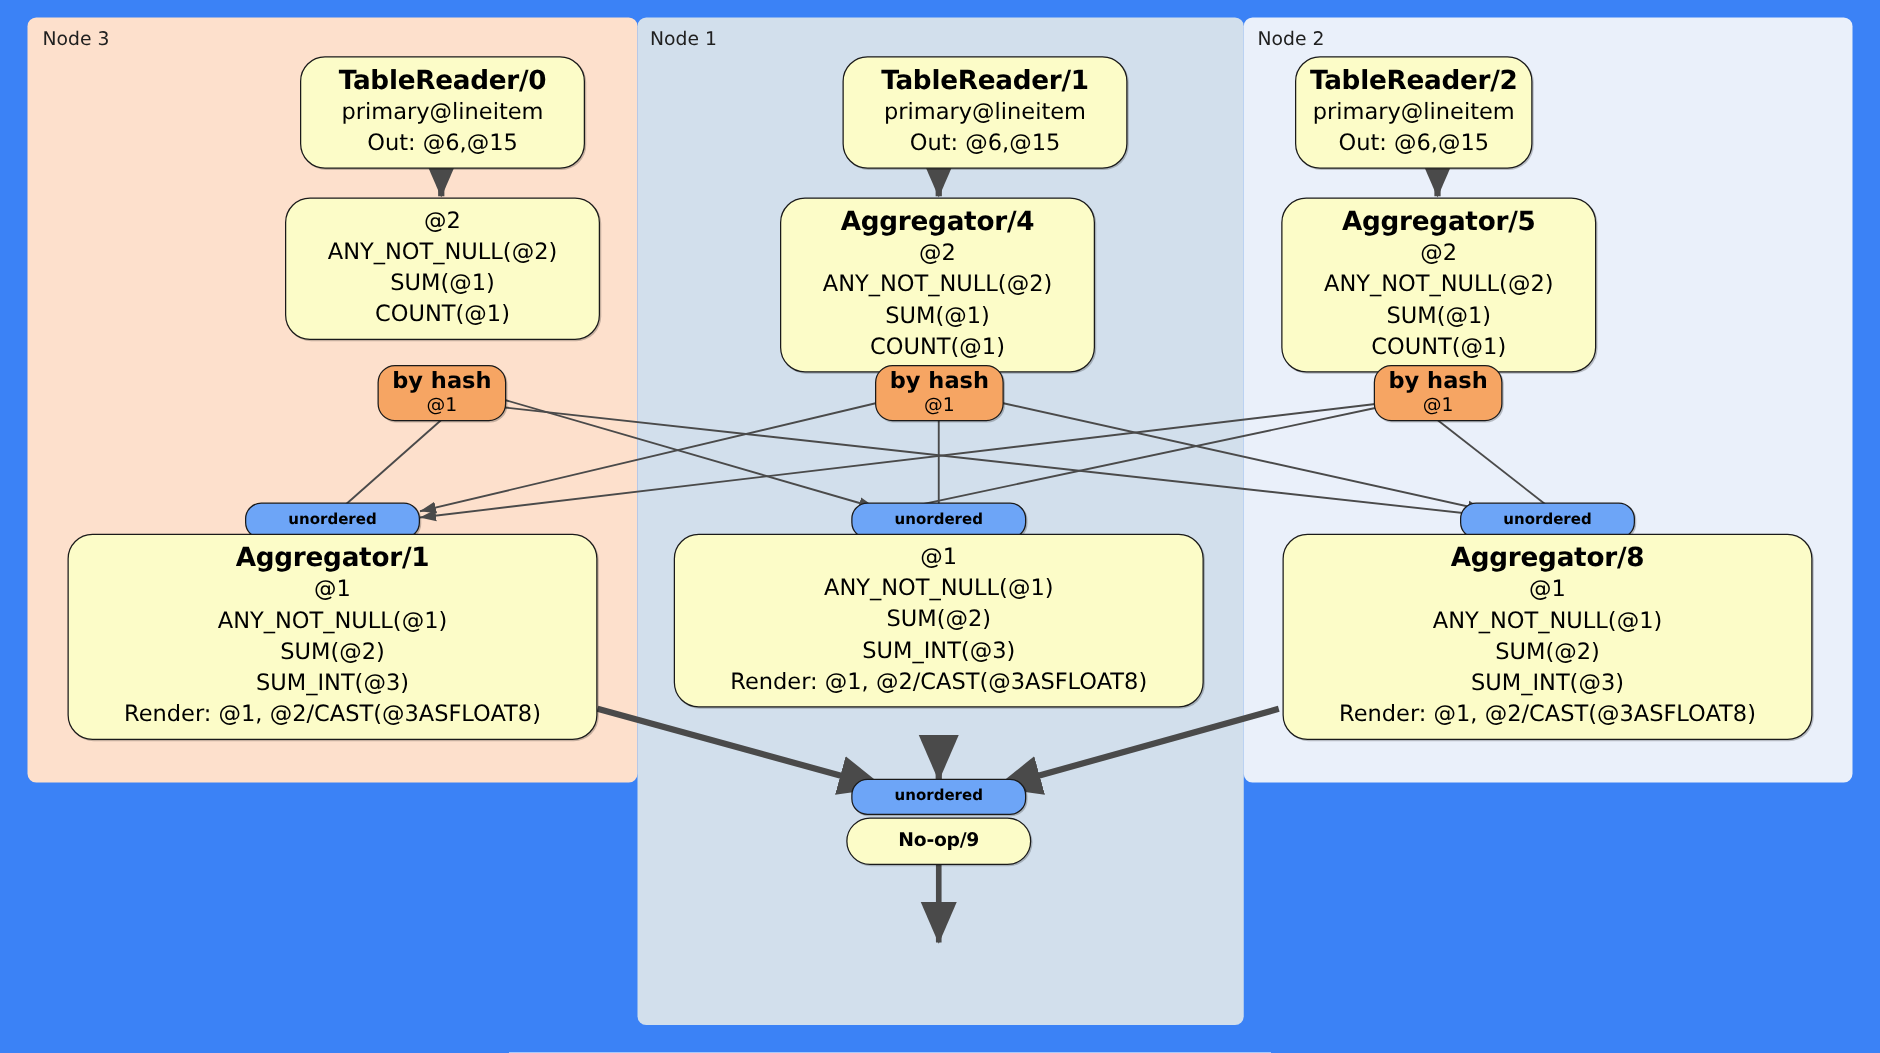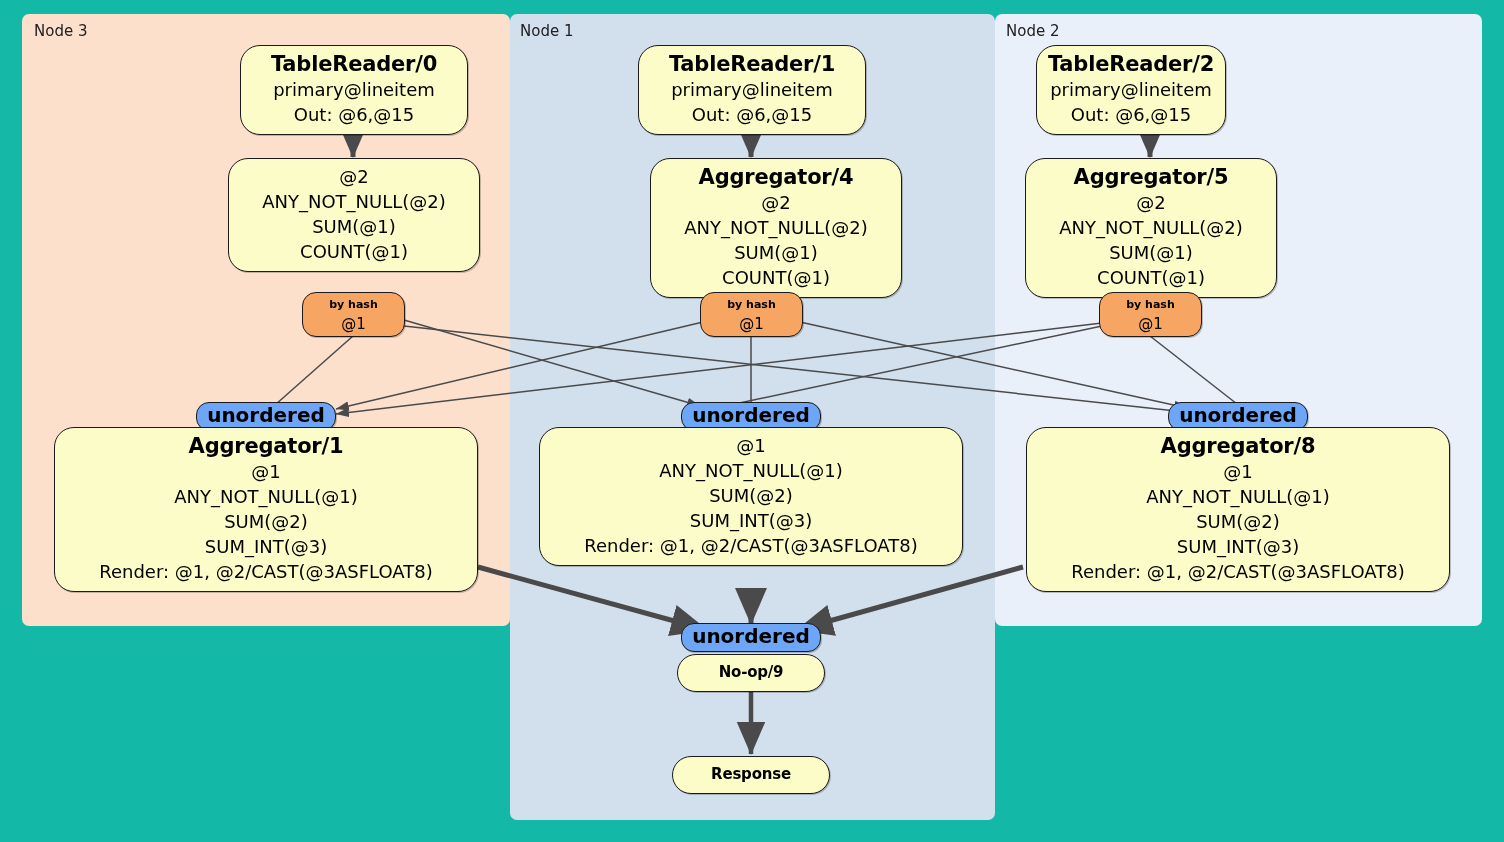--- a/index.html
+++ b/index.html
@@ -4,21 +4,21 @@
 <style>
   html, body {
     margin: 0;
     padding: 0;
     background: #ffffff;
   }
   #stage {
     position: relative;
     width: 1504px;
     height: 842px;
-    background: #14b8a6;
+    background: #3b82f6;
     font-family: "DejaVu Sans", "Liberation Sans", sans-serif;
     overflow: hidden;
   }
 
   
   .cluster {
     position: absolute;
     border-radius: 7px;
   }
   .cluster-label {
@@ -79,35 +79,35 @@
     border: 1.6px solid #1a1a1a;
     box-shadow: 1px 1px 0 rgba(0,0,0,0.22);
   }
   .pill.hash {
     background: #f6a563;
     border-radius: 14px;
     padding: 2px 0 3px 0;
   }
   .pill.hash .t1 {
     font-weight: bold;
-    font-size: 11px;
+    font-size: 18px;
     line-height: 20px;
   }
   .pill.hash .t2 {
     font-size: 15px;
     line-height: 18px;
   }
   .pill.unordered {
     background: #6da5f7;
     border-radius: 13px;
     padding: 2px 0 3px 0;
   }
   .pill.unordered .t1 {
     font-weight: bold;
-    font-size: 20px;
+    font-size: 12px;
     line-height: 21px;
   }
 </style>
 </head>
 <body>
 
 <div id="stage">
 
   <div class="cluster" style="left:22px; top:14px; width:488px; height:612px; background:#fde0cc;"></div>
   <div class="cluster" style="left:510px; top:14px; width:485px; height:806px; background:#d2dfec;"></div>
@@ -177,27 +177,27 @@
 
   <div class="box" style="left:54px; top:427px; width:424px;">
     <div class="title">Aggregator/1</div>
     <div class="line">@1</div>
     <div class="line">ANY_NOT_NULL(@1)</div>
     <div class="line">SUM(@2)</div>
     <div class="line">SUM_INT(@3)</div>
     <div class="line">Render: @1, @2/CAST(@3ASFLOAT8)</div>
   </div>
 
-  <div class="box" style="left:638px; top:45px; width:228px;">
+  <div class="box" style="left:674px; top:45px; width:228px;">
     <div class="title">TableReader/1</div>
     <div class="line">primary@lineitem</div>
     <div class="line">Out: @6,@15</div>
   </div>
 
-  <div class="box" style="left:650px; top:158px; width:252px;">
+  <div class="box" style="left:624px; top:158px; width:252px;">
     <div class="title">Aggregator/4</div>
     <div class="line">@2</div>
     <div class="line">ANY_NOT_NULL(@2)</div>
     <div class="line">SUM(@1)</div>
     <div class="line">COUNT(@1)</div>
   </div>
 
   <div class="pill hash" style="left:700px; top:292px; width:103px; height:45px;">
     <div class="t1">by hash</div>
     <div class="t2">@1</div>
@@ -216,23 +216,20 @@
   </div>
 
   <div class="pill unordered" style="left:681px; top:623px; width:140px; height:29px;">
     <div class="t1">unordered</div>
   </div>
 
   <div class="box small" style="left:677px; top:654px; width:148px;">
     <div class="title">No-op/9</div>
   </div>
 
-  <div class="box small" style="left:672px; top:756px; width:158px;">
-    <div class="title">Response</div>
-  </div>
 
   <div class="box" style="left:1036px; top:45px; width:190px;">
     <div class="title">TableReader/2</div>
     <div class="line">primary@lineitem</div>
     <div class="line">Out: @6,@15</div>
   </div>
 
   <div class="box" style="left:1025px; top:158px; width:252px;">
     <div class="title">Aggregator/5</div>
     <div class="line">@2</div>

